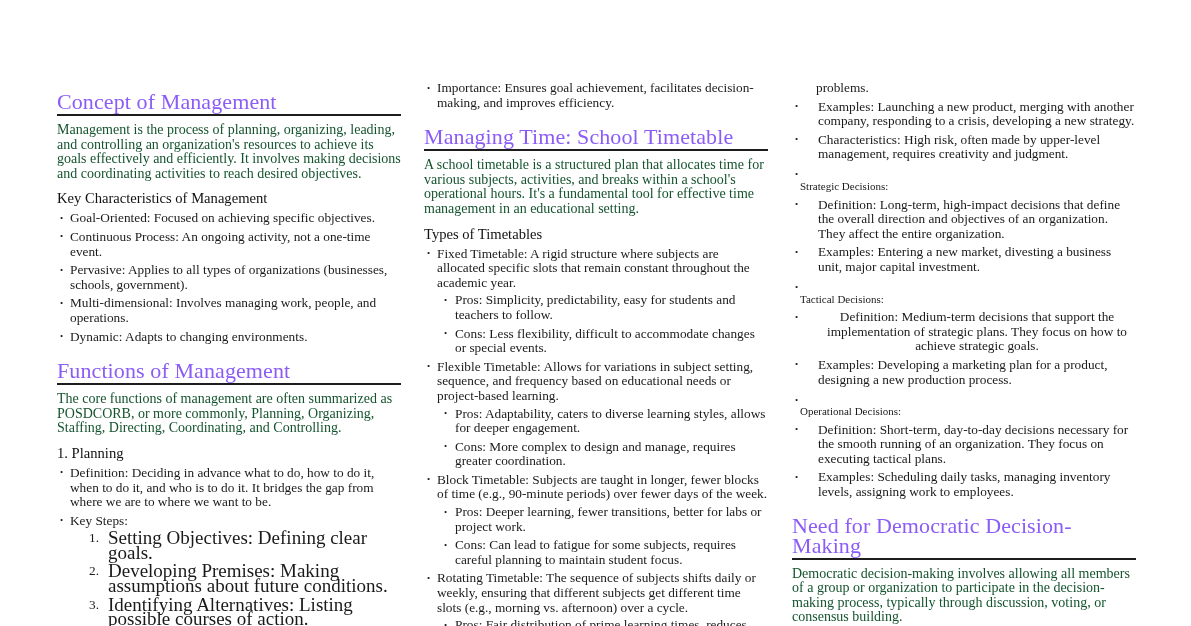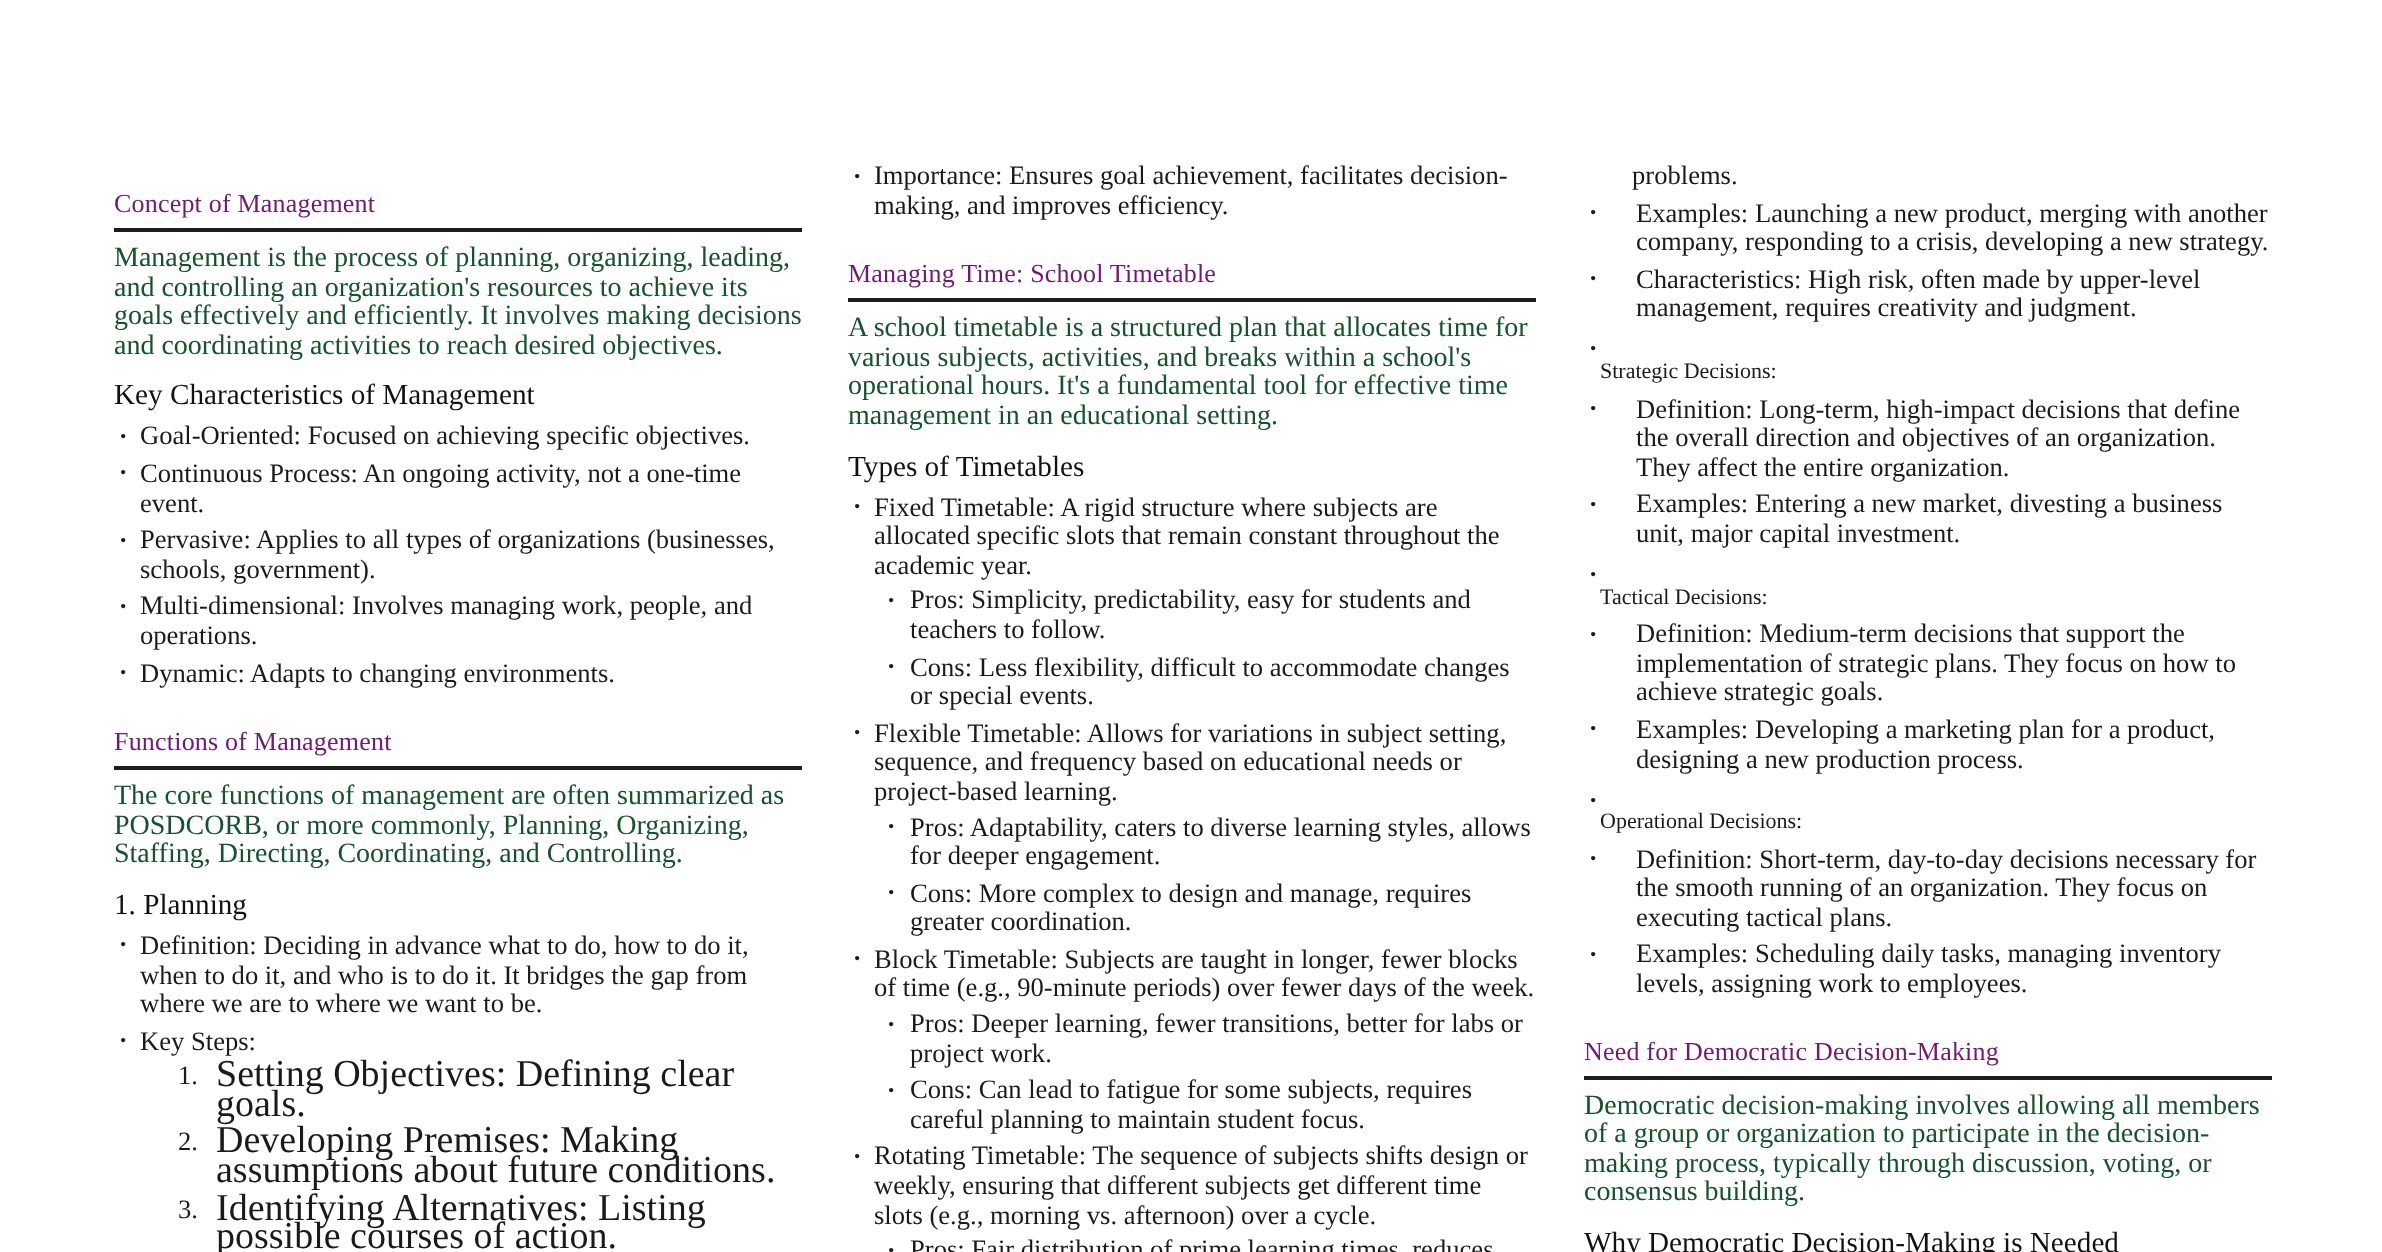--- a/index.html
+++ b/index.html
@@ -33,27 +33,27 @@
     position: absolute;
     left: 0;
     width: 344px;
   }
   #col1 { left: 57px; }
   #col2 { left: 424px; }
   #col3 { left: 792px; }
 
   
   .h1 {
-    font-size: 13px;
+    font-size: 22px;
     line-height: 20px;
     font-weight: normal;
     margin: 0 0 2px 0;
     padding: 0;
     letter-spacing: 0.1px;
-    color: #701a75;
+    color: #8b5cf6;
   }
   .rule {
     border: 0;
     border-top: 2px solid #1d1d1d;
     margin: 0 0 7px 0;
     height: 0;
     width: 344px;
   }
   .h2 {
     font-size: 14.6px;
@@ -223,21 +223,21 @@
 
         <li>
           <span>Block Timetable: Subjects are taught in longer, fewer blocks of time (e.g., 90-minute periods) over fewer days of the week.</span>
           <ul class="lvl2">
             <li>Pros: Deeper learning, fewer transitions, better for labs or project work.</li>
             <li>Cons: Can lead to fatigue for some subjects, requires careful planning to maintain student focus.</li>
           </ul>
         </li>
 
         <li>
-          <span>Rotating Timetable: The sequence of subjects shifts design or weekly, ensuring that different subjects get different time slots (e.g., morning vs. afternoon) over a cycle.</span>
+          <span>Rotating Timetable: The sequence of subjects shifts daily or weekly, ensuring that different subjects get different time slots (e.g., morning vs. afternoon) over a cycle.</span>
           <ul class="lvl2">
             <li>Pros: Fair distribution of prime learning times, reduces monotony.</li>
 
           </ul>
         </li>
 
       </ul>
 
     </div>
   </div>
@@ -258,21 +258,21 @@
       <ul class="lvl1">
         <li style="padding-left:26px;">Definition: Long-term, high-impact decisions that define the overall direction and objectives of an organization. They affect the entire organization.</li>
         <li style="padding-left:26px;">Examples: Entering a new market, divesting a business unit, major capital investment.</li>
       </ul>
 
       <ul class="lvl1" style="margin-top:6px;">
         <li class="emptybullet"></li>
       </ul>
       <div class="orphan-label">Tactical Decisions:</div>
       <ul class="lvl1">
-        <li style="padding-left:26px;">Definition: Medium-term decisions that support the implementation of strategic plans. They focus on how to achieve strategic goals.</li>
+        <li style="padding-left:26px;text-align:center;">Definition: Medium-term decisions that support the implementation of strategic plans. They focus on how to achieve strategic goals.</li>
         <li style="padding-left:26px;">Examples: Developing a marketing plan for a product, designing a new production process.</li>
       </ul>
 
       <ul class="lvl1" style="margin-top:6px;">
         <li class="emptybullet"></li>
       </ul>
       <div class="orphan-label">Operational Decisions:</div>
       <ul class="lvl1">
         <li style="padding-left:26px;">Definition: Short-term, day-to-day decisions necessary for the smooth running of an organization. They focus on executing tactical plans.</li>
         <li style="padding-left:26px;">Examples: Scheduling daily tasks, managing inventory levels, assigning work to employees.</li>

